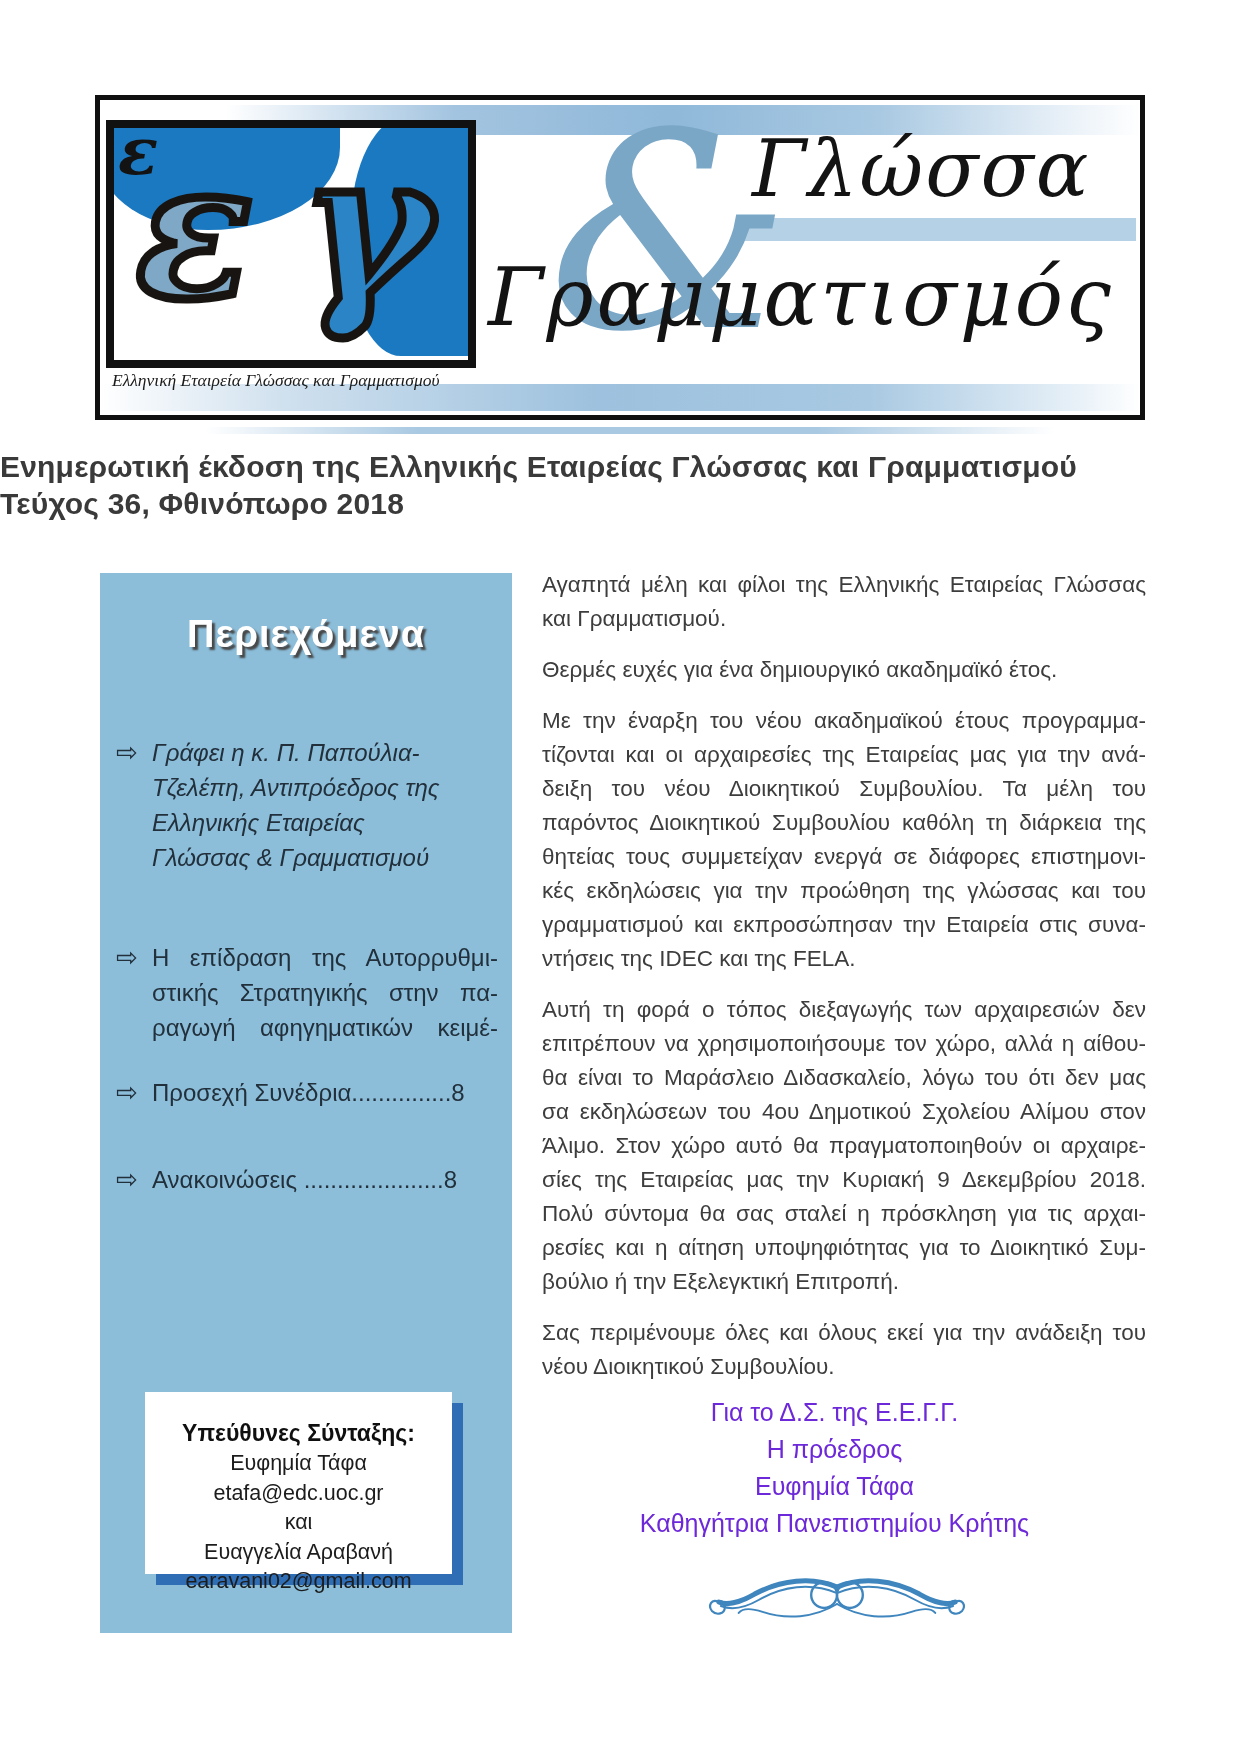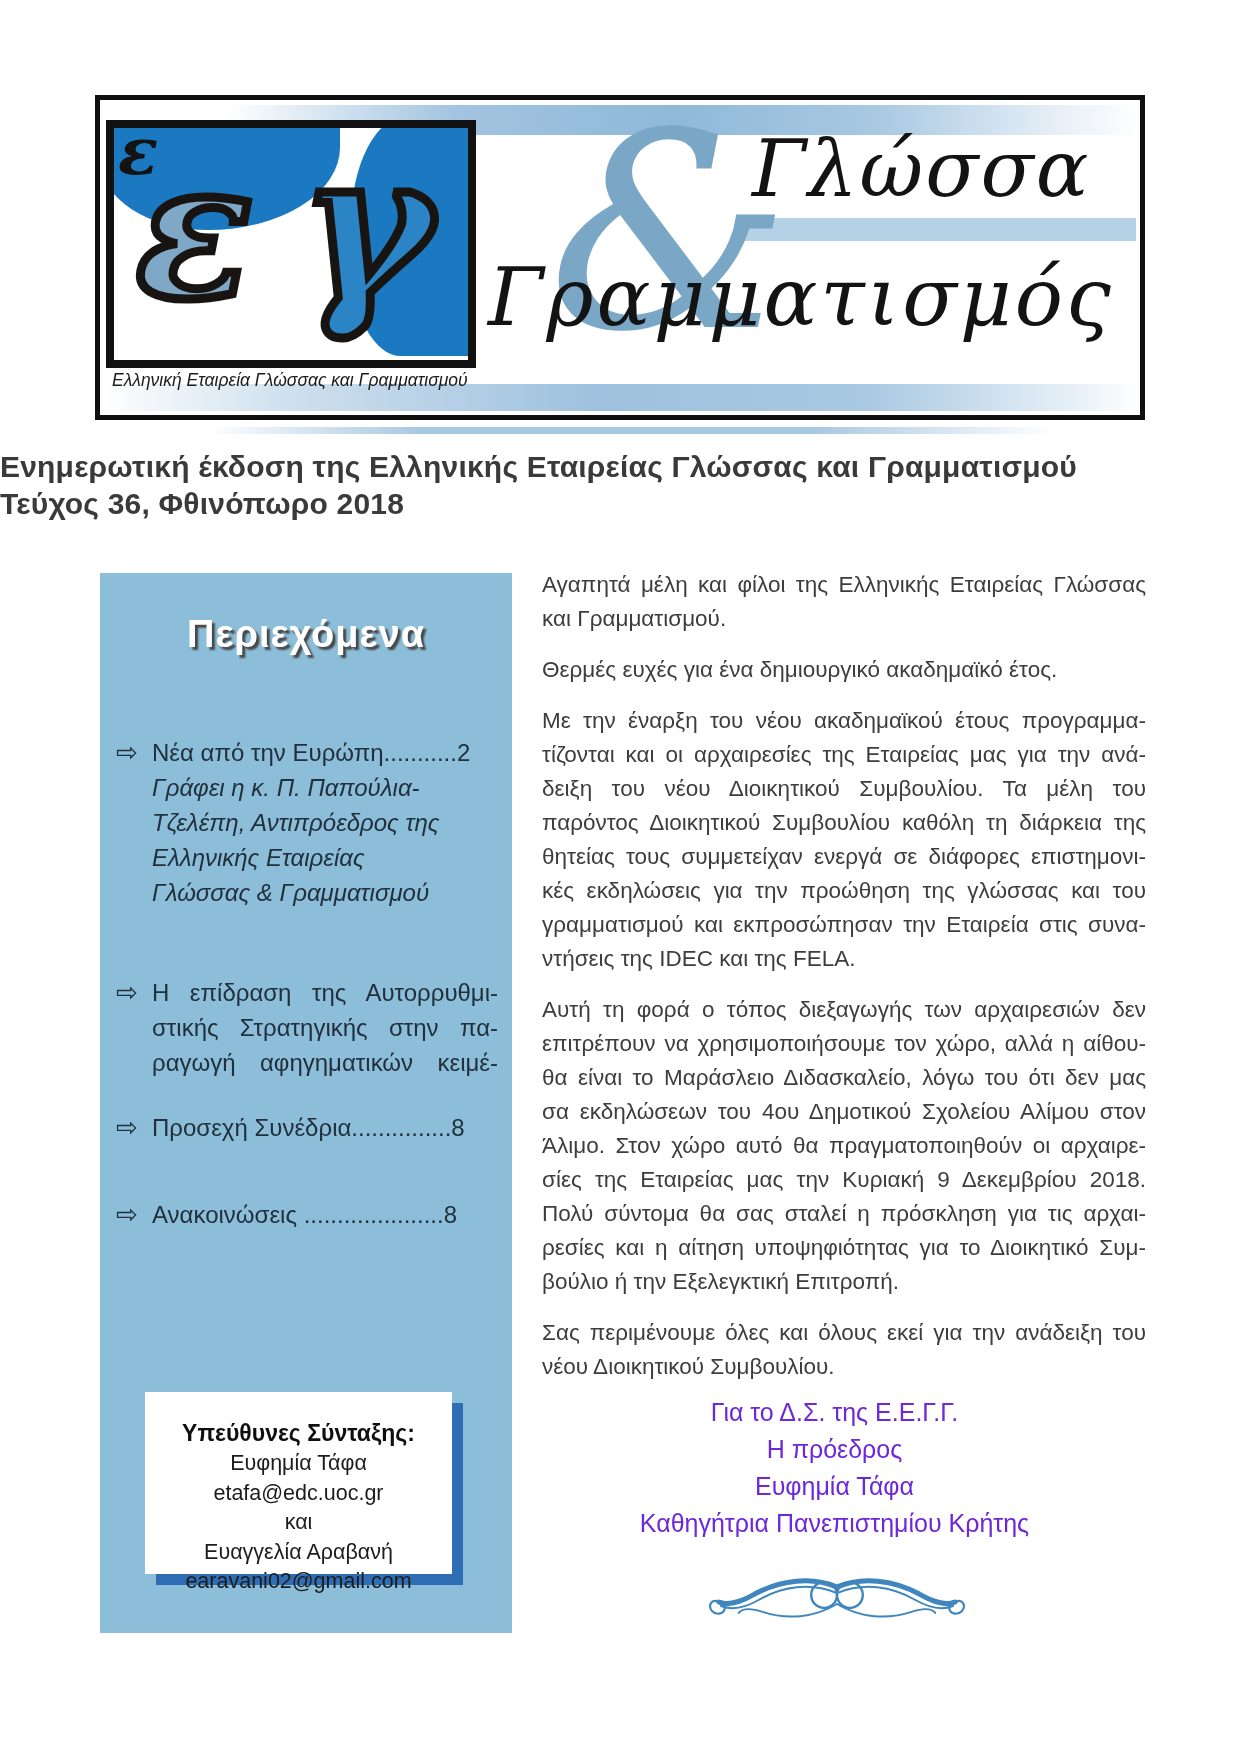--- a/index.html
+++ b/index.html
@@ -21,21 +21,21 @@
   .logo-blob2{position:absolute;right:-8px;top:-12px;width:125px;height:240px;background:#1b79c1;
               border-radius:45% 0 0 40%;}
   .logo-eps-small{position:absolute;left:4px;top:-10px;font-family:"DejaVu Serif",serif;
               font-style:italic;font-weight:bold;font-size:66px;color:#131313;line-height:1;}
   .logo-eps-big{position:absolute;left:22px;top:8px;font-family:"DejaVu Serif",serif;
               font-style:italic;font-weight:bold;font-size:190px;line-height:1;color:#7fa8c6;
               -webkit-text-stroke:9px #171411;}
   .logo-gamma{position:absolute;left:186px;top:-2px;font-family:"DejaVu Serif",serif;
               font-style:italic;font-weight:bold;font-size:200px;line-height:1;color:#2a84c6;
               -webkit-text-stroke:9px #171411;}
-  .logo-caption{position:absolute;left:12px;top:270px;width:360px;font-family:Liberation Sans, sans-serif;
+  .logo-caption{position:absolute;left:12px;top:270px;width:360px;font-family:Liberation Serif, serif;
               font-style:italic;font-size:17.5px;color:#1b1b1b;z-index:3;}
   .hdr-amp{position:absolute;left:448px;top:36px;font-family:"DejaVu Serif",serif;font-style:italic;
               font-size:272px;line-height:0.72;color:#7ba7c7;z-index:1;}
   .hdr-word1{position:absolute;left:652px;top:30px;font-family:"DejaVu Serif",serif;font-style:italic;
               font-size:78px;line-height:1;color:#131313;z-index:2;letter-spacing:2px;}
   .hdr-word2{position:absolute;left:388px;top:158px;font-family:"DejaVu Serif",serif;font-style:italic;
               font-size:80px;line-height:1;color:#131313;z-index:2;letter-spacing:3px;}
   .under-strip{position:absolute;left:205px;top:427px;width:850px;height:7px;
       background:linear-gradient(90deg,rgba(169,201,226,0) 0%,#a9c9e2 25%,#a9c9e2 72%,rgba(169,201,226,0) 100%);}
 
@@ -105,21 +105,20 @@
   </div>
 
   <div class="sidebar">
     <div class="toc-title">Περιεχόμενα</div>
 
     <div class="toc-list">
 
       <div class="toc-item m-item1">
         <span class="toc-arrow">⇨</span>
         <span class="toc-body">
-          <div>Νέα από την Ευρώπη...........2</div>
           <div class="toc-sub">Γράφει η κ. Π. Παπούλια-</div>
           <div class="toc-sub">Τζελέπη, Αντιπρόεδρος της</div>
           <div class="toc-sub">Ελληνικής Εταιρείας</div>
           <div class="toc-sub">Γλώσσας &amp; Γραμματισμού</div>
         </span>
       </div>
 
       <div class="toc-item m-item2">
         <span class="toc-arrow">⇨</span>
         <span class="toc-body">

